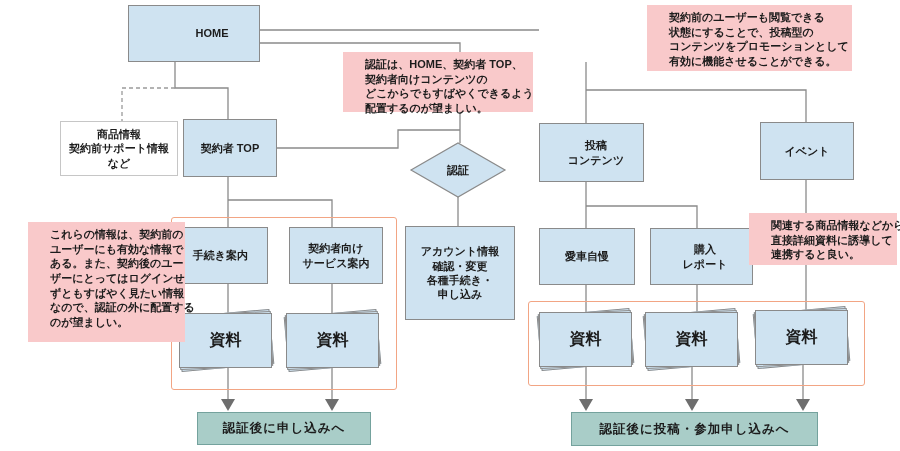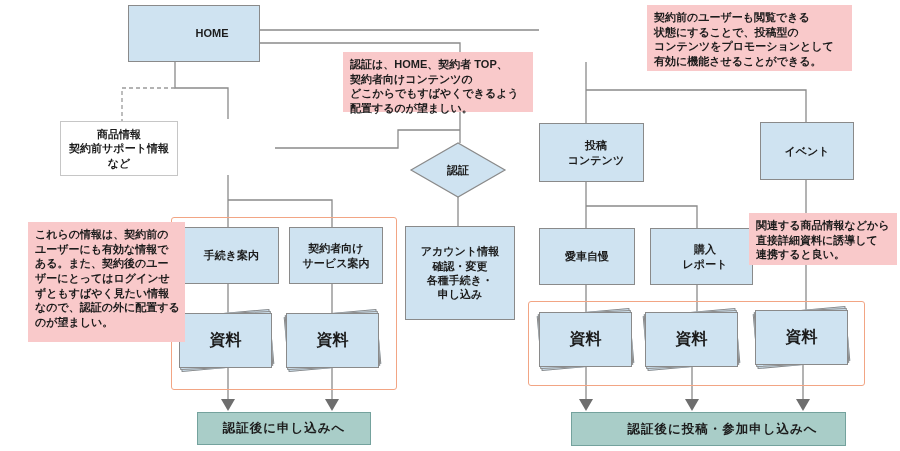--- a/index.html
+++ b/index.html
@@ -17,21 +17,21 @@
   .diamond{fill:var(--node_fill);stroke:var(--node_border);stroke-width:1.2;}
 
   .node{position:absolute;z-index:3;display:flex;align-items:center;justify-content:center;
     text-align:center;background:var(--node_fill);border:1px solid var(--node_border);
     font-size:11px;font-weight:600;line-height:1.3;white-space:pre-line;}
   .n-home{left:128px;top:5px;width:94px;height:55px;padding-left:36px;}
   .n-owner{left:539px;top:5px;width:94px;height:57px;}
   .n-ctop{left:183px;top:119px;width:92px;height:56px;}
   .n-post{left:539px;top:123px;width:94px;height:57px;padding-left:9px;}
   .n-event{left:760px;top:122px;width:92px;height:56px;}
-  .n-proc{left:184px;top:227px;width:93px;height:55px;}
+  .n-proc{left:173px;top:227px;width:93px;height:55px;}
   .n-serv{left:289px;top:227px;width:92px;height:55px;}
   .n-acct{left:405px;top:226px;width:108px;height:92px;}
   .n-car{left:539px;top:228px;width:94px;height:55px;}
   .n-rep{left:650px;top:228px;width:94px;height:55px;padding-left:7px;}
   .n-prod{left:60px;top:121px;width:116px;height:53px;background:#fff;
     border:1px solid var(--white_node_border);}
 
   .diamond-label{position:absolute;left:411px;top:143px;width:94px;height:54px;z-index:3;
     display:flex;align-items:center;justify-content:center;font-size:11px;font-weight:600;}
 
@@ -43,31 +43,31 @@
   .s1{left:179px;top:313px;} .s2{left:286px;top:313px;} .s3{left:539px;top:312px;}
   .s4{left:645px;top:312px;} .s5{left:755px;top:310px;}
   .layer{position:absolute;left:0;top:0;right:0;bottom:0;background:var(--node_fill);
     border:1px solid var(--node_border);}
   .l1{transform:rotate(-2.6deg);} .l2{transform:rotate(-5.2deg);}
   .stack-main{position:absolute;left:0;top:0;right:0;bottom:0;background:var(--node_fill);
     border:1px solid var(--node_border);display:flex;align-items:center;justify-content:center;
     font-size:16px;font-weight:600;}
 
   .note{position:absolute;z-index:5;background:var(--note_fill);font-size:11px;font-weight:600;
-    line-height:1.33;white-space:pre;padding:5px 7px;box-sizing:border-box;}
+    line-height:1.33;white-space:pre;padding:5px 22px;box-sizing:border-box;}
   .a1{left:647px;top:5px;width:205px;height:66px;}
   .a2{left:343px;top:52px;width:190px;height:60px;}
   .a3{left:8px;top:222px;width:157px;height:120px;margin-left:20px;}
   .a4{left:749px;top:213px;width:148px;height:52px;}
 
   .cta{position:absolute;z-index:3;display:flex;align-items:center;justify-content:center;
     background:var(--cta_fill);border:1px solid var(--cta_border);
     font-size:12.5px;font-weight:700;letter-spacing:1px;}
   .t1{left:197px;top:412px;width:172px;height:31px;}
-  .t2{left:571px;top:412px;width:245px;height:32px;padding-left:28px;}
+  .t2{left:571px;top:412px;width:245px;height:32px;}
 </style>
 </head>
 <body>
 
 <div class="canvas">
 
   <svg class="wires" width="900" height="451" viewBox="0 0 900 451">
 
     <path class="wire" d="M222,30 H539"></path>
     <path class="wire" d="M222,43 H460 V143"></path>
@@ -109,20 +109,21 @@
     <polygon class="diamond" points="411,170 458,143 505,170 458,197"></polygon>
   </svg>
 
   <div class="group g1"></div>
   <div class="group g2"></div>
 
   <div class="node n-home">HOME</div>
   <div class="node n-prod">商品情報
 契約前サポート情報
 など</div>
+  <div class="node n-ctop">契約者 TOP</div>
   <div class="node n-post">投稿
 コンテンツ</div>
   <div class="node n-event">イベント</div>
   <div class="node n-proc">手続き案内</div>
   <div class="node n-serv">契約者向け
 サービス案内</div>
   <div class="node n-acct">アカウント情報
 確認・変更
 各種手続き・
 申し込み</div>

